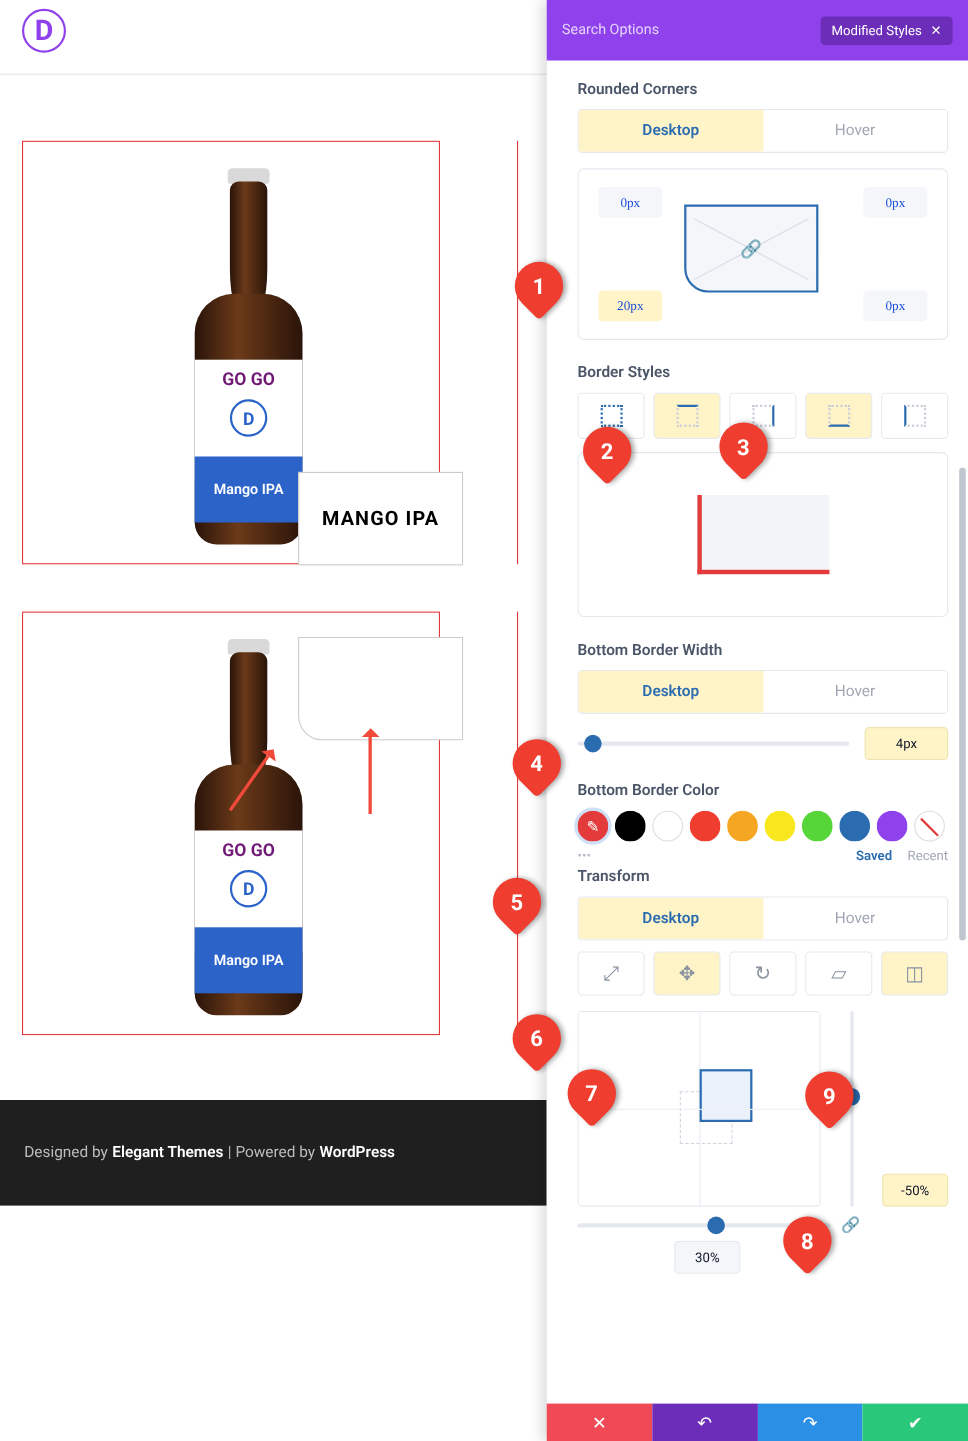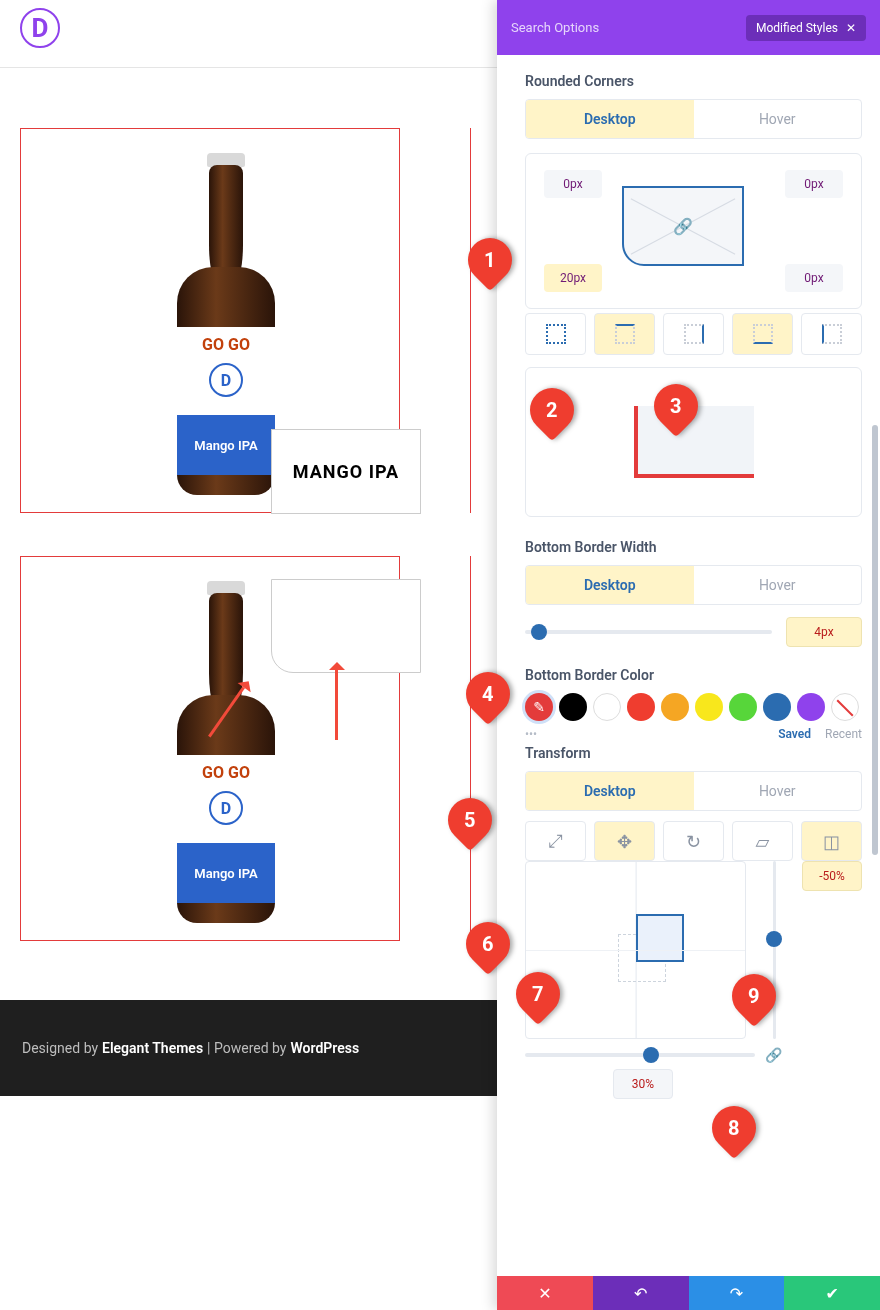--- a/index.html
+++ b/index.html
@@ -15,21 +15,21 @@
   .card2 { top:556px; }
   .vrule { position:absolute; top:128px; left:470px; width:1px; height:385px; background:#e33b3b;}
   .vrule2{ position:absolute; top:556px; left:470px; width:1px; height:385px; background:#e33b3b;}
   
   .bottle { position:absolute; left:150px; top:18px; width:110px; height:350px; }
   .neck { position:absolute; left:38px; top:18px; width:34px; height:130px; background:linear-gradient(90deg,#2a1409,#6b3a19 40%,#2a1409); border-radius:8px 8px 16px 16px / 8px 8px 50px 50px; }
   .cap { position:absolute; left:36px; top:6px; width:38px; height:14px; background:#d9d9d9; border-radius:4px 4px 2px 2px; }
   .body { position:absolute; left:6px; top:120px; width:98px; height:228px; background:linear-gradient(90deg,#2a1409,#6b3a19 40%,#2a1409); border-radius:36px 36px 20px 20px; }
   .label { position:absolute; left:6px; top:180px; width:98px; height:110px; background:#fff; }
   .label-blue { position:absolute; left:6px; top:268px; width:98px; height:60px; background:#2b63c9; color:#fff; display:flex;align-items:center;justify-content:center; font-size:13px; font-weight:600;}
-  .label-text { position:absolute; left:6px; top:188px; width:98px; text-align:center; font-weight:700; font-size:16px; color:#c2410c;}
+  .label-text { position:absolute; left:6px; top:188px; width:98px; text-align:center; font-weight:700; font-size:16px; color:#701a75;}
   .label-d { position:absolute; left:38px; top:216px; width:34px; height:34px; border:2px solid #2b63c9; border-radius:50%; display:flex;align-items:center;justify-content:center; color:#2b63c9; font-weight:700;}
   
   .title-box { position:absolute; top:300px; left:250px; width:150px; height:85px; border:1px solid #ccc; background:#fff; display:flex; align-items:center; justify-content:center; font-weight:700; letter-spacing:1px; font-size:18px;}
   .card2 .title-box { top:22px; height:94px; border-bottom-left-radius:22px; }
   
   .arrow { position:absolute; width:3px; height:60px; background:#f24a3a; }
   .arrow::before{content:"";position:absolute;left:-6px;top:-2px;border:8px solid transparent;border-bottom-color:#f24a3a;transform:translateY(-14px);} 
   .ar1 { left:225px; top:682px; transform:rotate(35deg);} 
   .ar2 { left:335px; top:670px; height:70px;}
   
@@ -46,21 +46,21 @@
   .mod-badge { background:#6c2eb9; color:#fff; padding:6px 10px; border-radius:4px; font-size:12px; display:flex; align-items:center; gap:8px;}
   
   .p-body { flex:1; overflow:hidden; padding:14px 18px 0 28px; position:relative;}
   .sect-title { font-size:14px; color:#4a5568; font-weight:600; margin:4px 0 10px;}
   
   .tabbar { display:flex; border:1px solid #e5e9ef; border-radius:4px; overflow:hidden; height:40px;}
   .tabbar .tab { flex:1; display:flex; align-items:center; justify-content:center; font-size:14px; color:#a0a7b4; cursor:pointer;}
   .tabbar .tab.active { background:#fff4c8; color:#2b6cb0; font-weight:600;}
   
   .corner-box { margin-top:14px; border:1px solid #e5e9ef; border-radius:6px; padding:22px 18px 20px; position:relative; height:156px;}
-  .cval { position:absolute; width:58px; height:28px; background:#f4f6f9; border-radius:4px; display:flex;align-items:center;justify-content:center; font-size:12px; color:#701a75;}
+  .cval { position:absolute; width:58px; height:28px; background:#f4f6f9; border-radius:4px; display:flex;align-items:center;justify-content:center; font-size:12px; color:#1d4ed8;font-family:Liberation Serif, serif;}
   .cval.hl { background:#fff4c8; }
   .cval.tl{left:18px;top:16px} .cval.tr{right:18px;top:16px} .cval.bl{left:18px;bottom:16px} .cval.br{right:18px;bottom:16px}
   .prev-rect { position:absolute; left:96px; top:32px; width:122px; height:80px; border:2px solid #2b6cb0; background:#f4f6f9; border-bottom-left-radius:22px;}
   .prev-rect .x1{position:absolute;left:0;top:0;right:0;bottom:0;}
   .prev-rect .x1::before,.prev-rect .x1::after{content:"";position:absolute;left:0;right:0;top:50%;border-top:1px solid #d6dbe3;}
   .prev-rect .x1::before{transform:rotate(28deg);} .prev-rect .x1::after{transform:rotate(-28deg);}
   .link-ic{position:absolute;left:50%;top:50%;transform:translate(-50%,-50%);font-size:16px;color:#9aa4b2;}
   
   .bstyles { display:flex; gap:8px; margin-top:4px;}
   .bstyle { flex:1; height:42px; border:1px solid #e5e9ef; border-radius:4px; display:flex;align-items:center;justify-content:center; cursor:pointer;}
@@ -71,39 +71,39 @@
   .bic.right{border:2px dotted #c9ced7;border-right-color:#2b6cb0;border-right-style:solid;}
   .bic.bottom{border:2px dotted #c9ced7;border-bottom-color:#2b6cb0;border-bottom-style:solid;}
   .bic.left{border:2px dotted #c9ced7;border-left-color:#2b6cb0;border-left-style:solid;}
   
   .bprev { margin-top:12px; border:1px solid #e5e9ef; border-radius:6px; height:150px; display:flex;align-items:center;justify-content:center;}
   .bprev-inner{ width:120px; height:72px; background:#f1f4f8; border-left:4px solid #e33b3b; border-bottom:4px solid #e33b3b;}
   
   .slider-row{ display:flex; align-items:center; gap:14px; margin-top:12px;}
   .slider{ flex:1; height:4px; background:#e5e9ef; border-radius:2px; position:relative;}
   .slider .knob{position:absolute; top:-6px; width:16px; height:16px; background:#2b6cb0; border-radius:50%;}
-  .valbox{ width:76px; height:30px; background:#fff4c8; border:1px solid #eee3b0; border-radius:4px; display:flex;align-items:center;justify-content:center; font-size:12px;color:#b91c1c;}
+  .valbox{ width:76px; height:30px; background:#fff4c8; border:1px solid #eee3b0; border-radius:4px; display:flex;align-items:center;justify-content:center; font-size:12px;color:#0f172a;}
   .valbox.plain{background:#f4f6f9;border-color:#e5e9ef;}
   
   .swatches{ display:flex; gap:6px; margin-top:10px; align-items:center;}
   .sw{ width:28px; height:28px; border-radius:50%; cursor:pointer; border:2px solid transparent;}
   .sw.sel{ box-shadow:0 0 0 3px #cfe0f7;}
   .sw.dropper{ background:#e33b3b; display:flex;align-items:center;justify-content:center;color:#fff;font-size:14px;}
   .sw.none{ background:#fff; position:relative; border:1px solid #ddd;}
   .sw.none::after{content:"";position:absolute;left:2px;right:2px;top:50%;border-top:2px solid #e33b3b;transform:rotate(45deg);}
   .sw-labels{display:flex; gap:14px; margin-top:6px; font-size:12px;}
   .sw-more{color:#b5bcc7;flex:1}
   .sw-saved{color:#2b6cb0;font-weight:600}
   .sw-recent{color:#a0a7b4}
   
   .tgrid{ display:flex; gap:8px; margin-top:10px;}
   .tbtn{ flex:1; height:40px; border:1px solid #e5e9ef; border-radius:4px; display:flex;align-items:center;justify-content:center; color:#8a93a2; font-size:18px; cursor:pointer;}
   .tbtn.hl{ background:#fff4c8;}
   
-  .xy-pad{ margin-top:0; display:flex; gap:23px; align-items:flex-start;}
+  .xy-pad{ margin-top:14px; display:flex; gap:23px; align-items:flex-end;}
   .pad{ width:230px; height:178px; border:1px solid #e5e9ef; border-radius:4px; position:relative; background:linear-gradient(#f4f6f9,#f4f6f9) center/1px 100% no-repeat, linear-gradient(#f4f6f9,#f4f6f9) center/100% 1px no-repeat;}
   .pad::before,.pad::after{content:"";position:absolute;background:#eef1f5;}
   .pad::before{left:50%;top:0;bottom:0;width:1px}
   .pad::after{top:50%;left:0;right:0;height:1px}
   .pad .cursor{position:absolute; width:48px; height:48px; border:2px solid #2b6cb0; background:#eaf1fb; left:110px; top:52px;}
   .pad .dashed{position:absolute;left:92px;top:72px;width:48px;height:48px;border:1px dashed #cdd4dd;}
   .vslider{ width:10px; height:178px; position:relative;}
   .vslider .track{position:absolute;left:4px;top:0;bottom:0;width:3px;background:#e5e9ef;border-radius:2px;}
   .vslider .knob{position:absolute;left:-3px;width:16px;height:16px;background:#2b6cb0;border-radius:50%;}
   
@@ -191,20 +191,21 @@
       <div class="cval tl">0px</div>
       <div class="cval tr">0px</div>
       <div class="cval hl bl">20px</div>
       <div class="cval br">0px</div>
       <div class="prev-rect">
           <div class="x1"></div>
           <span class="link-ic">🔗</span>
         </div>
     </div>
 
+    <div class="sect-title" style="margin-top:22px">Border Styles</div>
     <div class="bstyles">
       <div class="bstyle">
           <div class="bic all"></div>
         </div>
       <div class="bstyle hl">
           <div class="bic top"></div>
         </div>
       <div class="bstyle">
           <div class="bic right"></div>
         </div>

